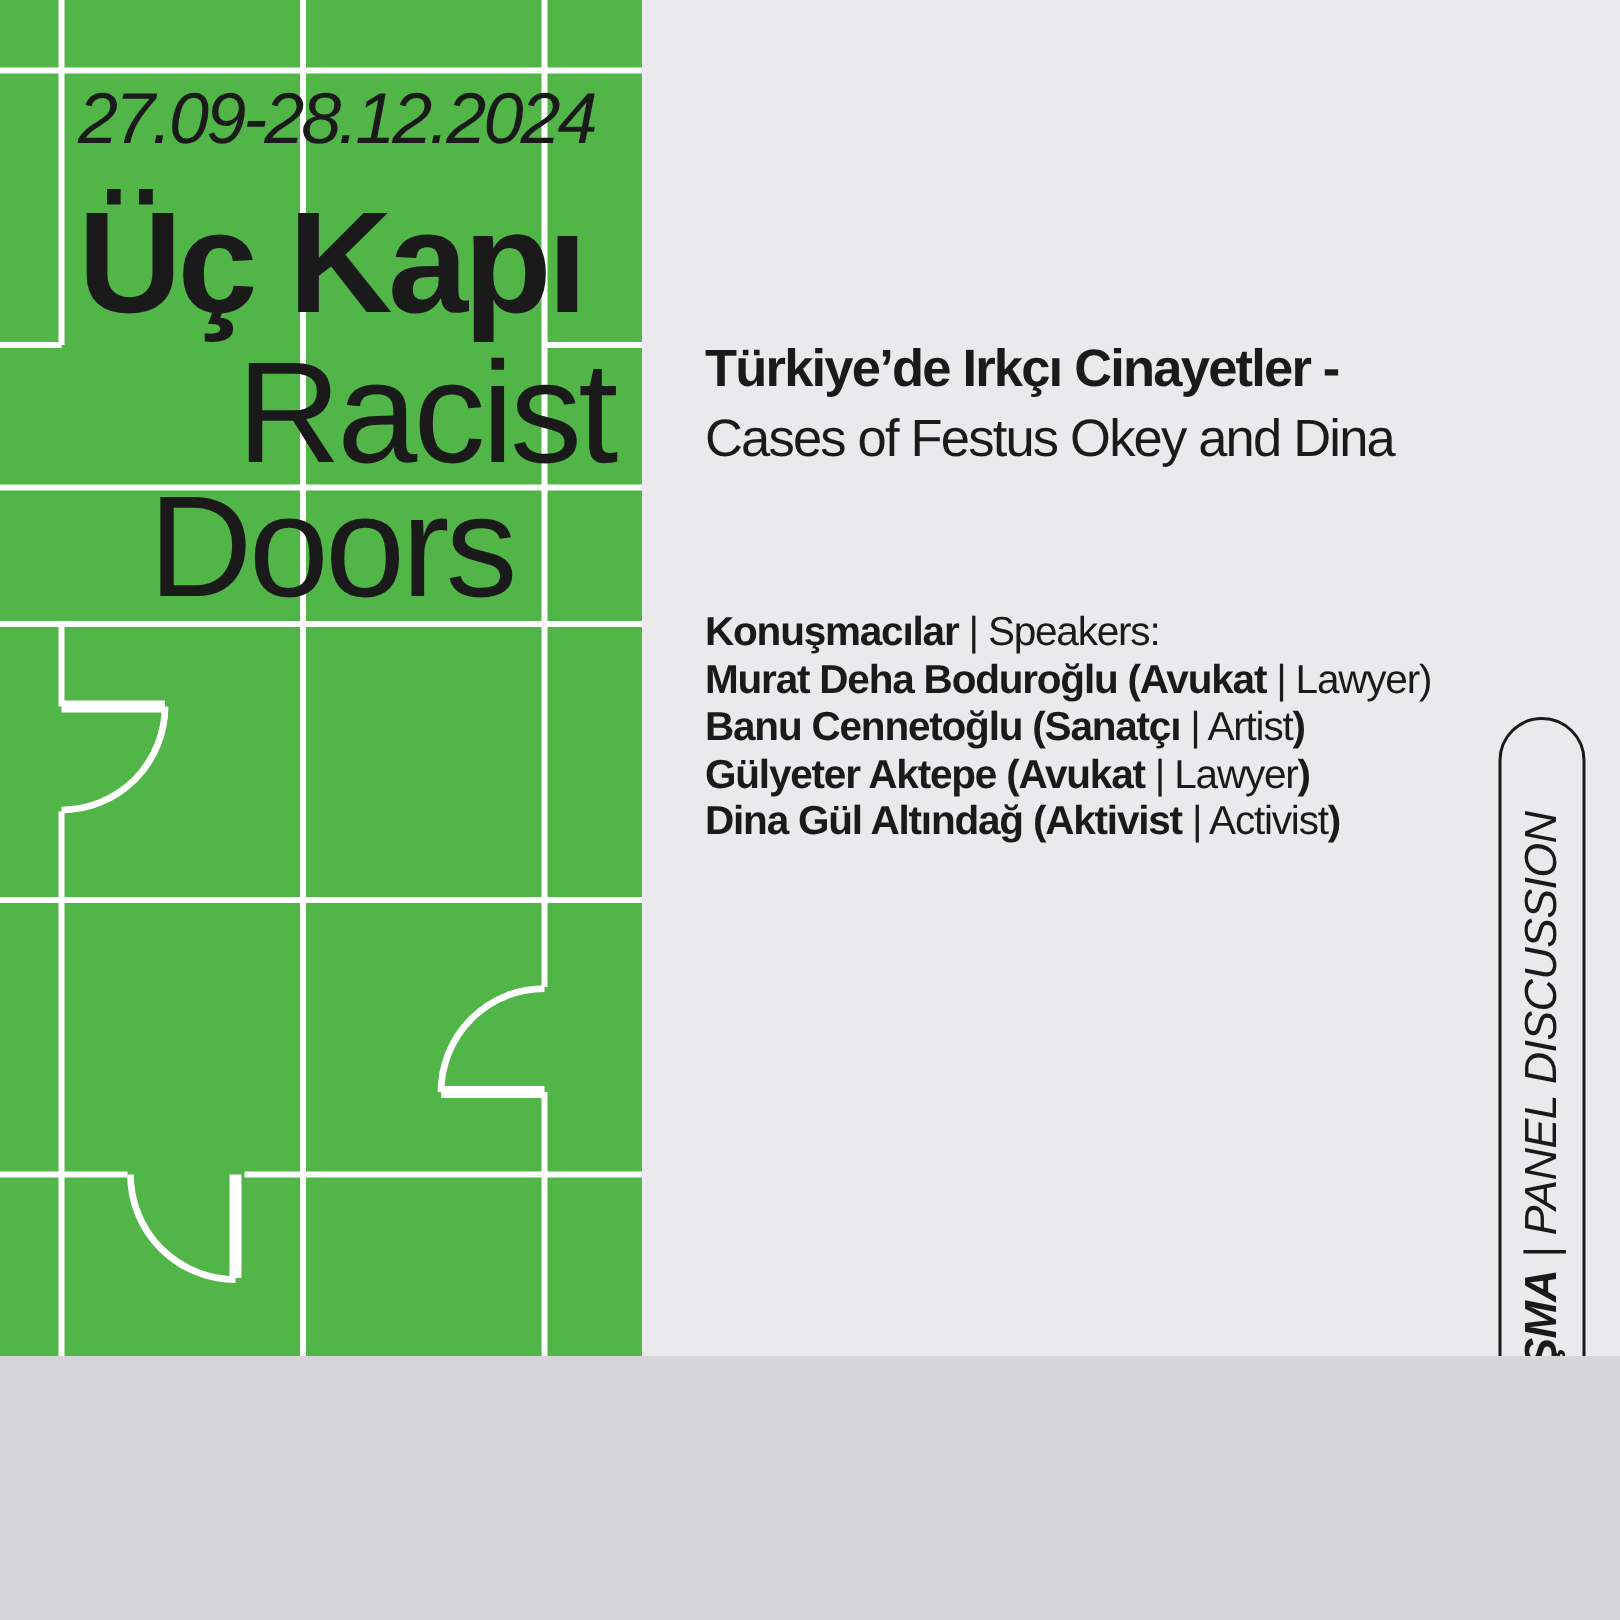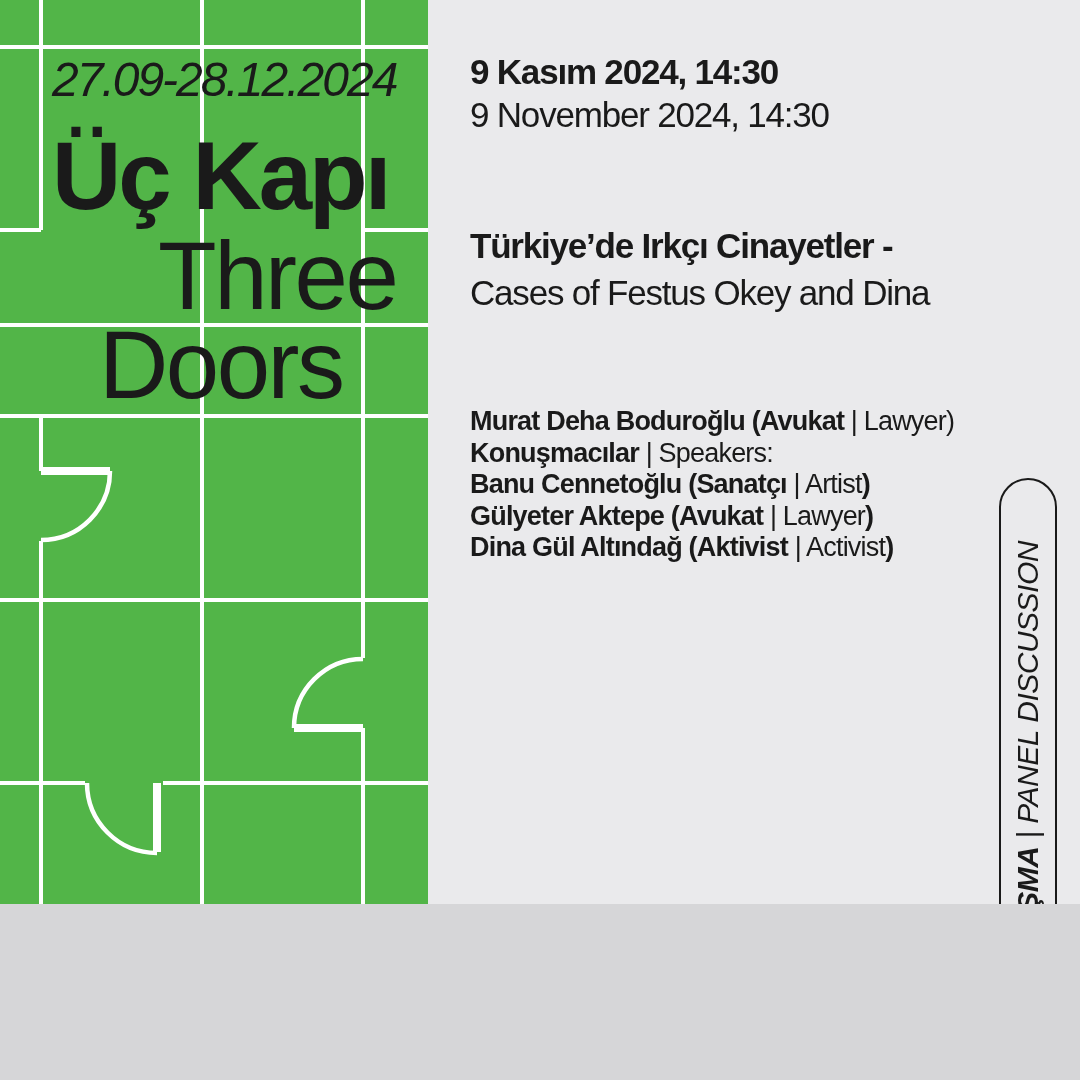--- a/index.html
+++ b/index.html
@@ -81,21 +81,21 @@
       </g>
       <g>
         <path class="arc" d="M87 783 A70 70 0 0 0 157 853"></path>
         <path class="leaf" d="M157 783 V852"></path>
       </g>
     </g>
   </svg>
 
   <div class="date-range">27.09-28.12.2024</div>
   <div class="title-tr">Üç Kapı</div>
-  <div class="title-en l1">Three</div>
+  <div class="title-en l1">Racist</div>
   <div class="title-en l2">Doors</div>
 
   <svg class="depo-logo" width="168" height="48" viewBox="0 0 168 48" role="img" aria-label="DEPO">
     <rect class="logo-bg" x="0" y="0" width="168" height="48"></rect>
     <g class="logo-letters">
 
       <path d="M14 9 V39"></path>
       <path d="M11 7 H25 C37 7 41 15 41 22 C41 31 36 39 24 39 H11"></path>
       <path d="M19 15 C27 15 31 18 31 23"></path>
 
@@ -107,31 +107,27 @@
       <path d="M89 19 V42"></path>
       <path d="M89 19 C87 7 97 4 105 4 C115 4 121 8 121 16 C121 27 107 31 97 31"></path>
       <path d="M89 42 H146"></path>
 
       <circle cx="144" cy="24" r="18"></circle>
       <circle cx="144" cy="24" r="9"></circle>
     </g>
   </svg>
 
   <div class="right-panel">
-    <div class="rp-block datetime">
-        <div class="tline"><span class="b">9 Kasım 2024, 14:30</span></div>
-        <div class="tline"><span>9 November 2024, 14:30</span></div>
-      </div>
     <div class="rp-block event-title">
         <div class="tline"><span class="b">Türkiye’de Irkçı Cinayetler -</span></div>
         <div class="tline"><span>Cases of Festus Okey and Dina</span></div>
       </div>
     <div class="rp-block speakers">
+        <div class="tline"><span class="b">Konuşmacılar </span><span>| Speakers:</span></div>
         <div class="tline"><span class="b">Murat Deha Boduroğlu (Avukat </span><span>| Lawyer)</span></div>
-        <div class="tline"><span class="b">Konuşmacılar </span><span>| Speakers:</span></div>
         <div class="tline"><span class="b">Banu Cennetoğlu (Sanatçı </span><span>| Artist</span><span class="b">)</span></div>
         <div class="tline"><span class="b">Gülyeter Aktepe (Avukat </span><span>| Lawyer</span><span class="b">)</span></div>
         <div class="tline"><span class="b">Dina Gül Altındağ (Aktivist </span><span>| Activist</span><span class="b">)</span></div>
       </div>
   </div>
 
   <div class="side-tag">
     <div class="side-tag-text"><span class="b">TARTIŞMA</span><span> | </span><span>PANEL DISCUSSION</span></div>
   </div>
 

